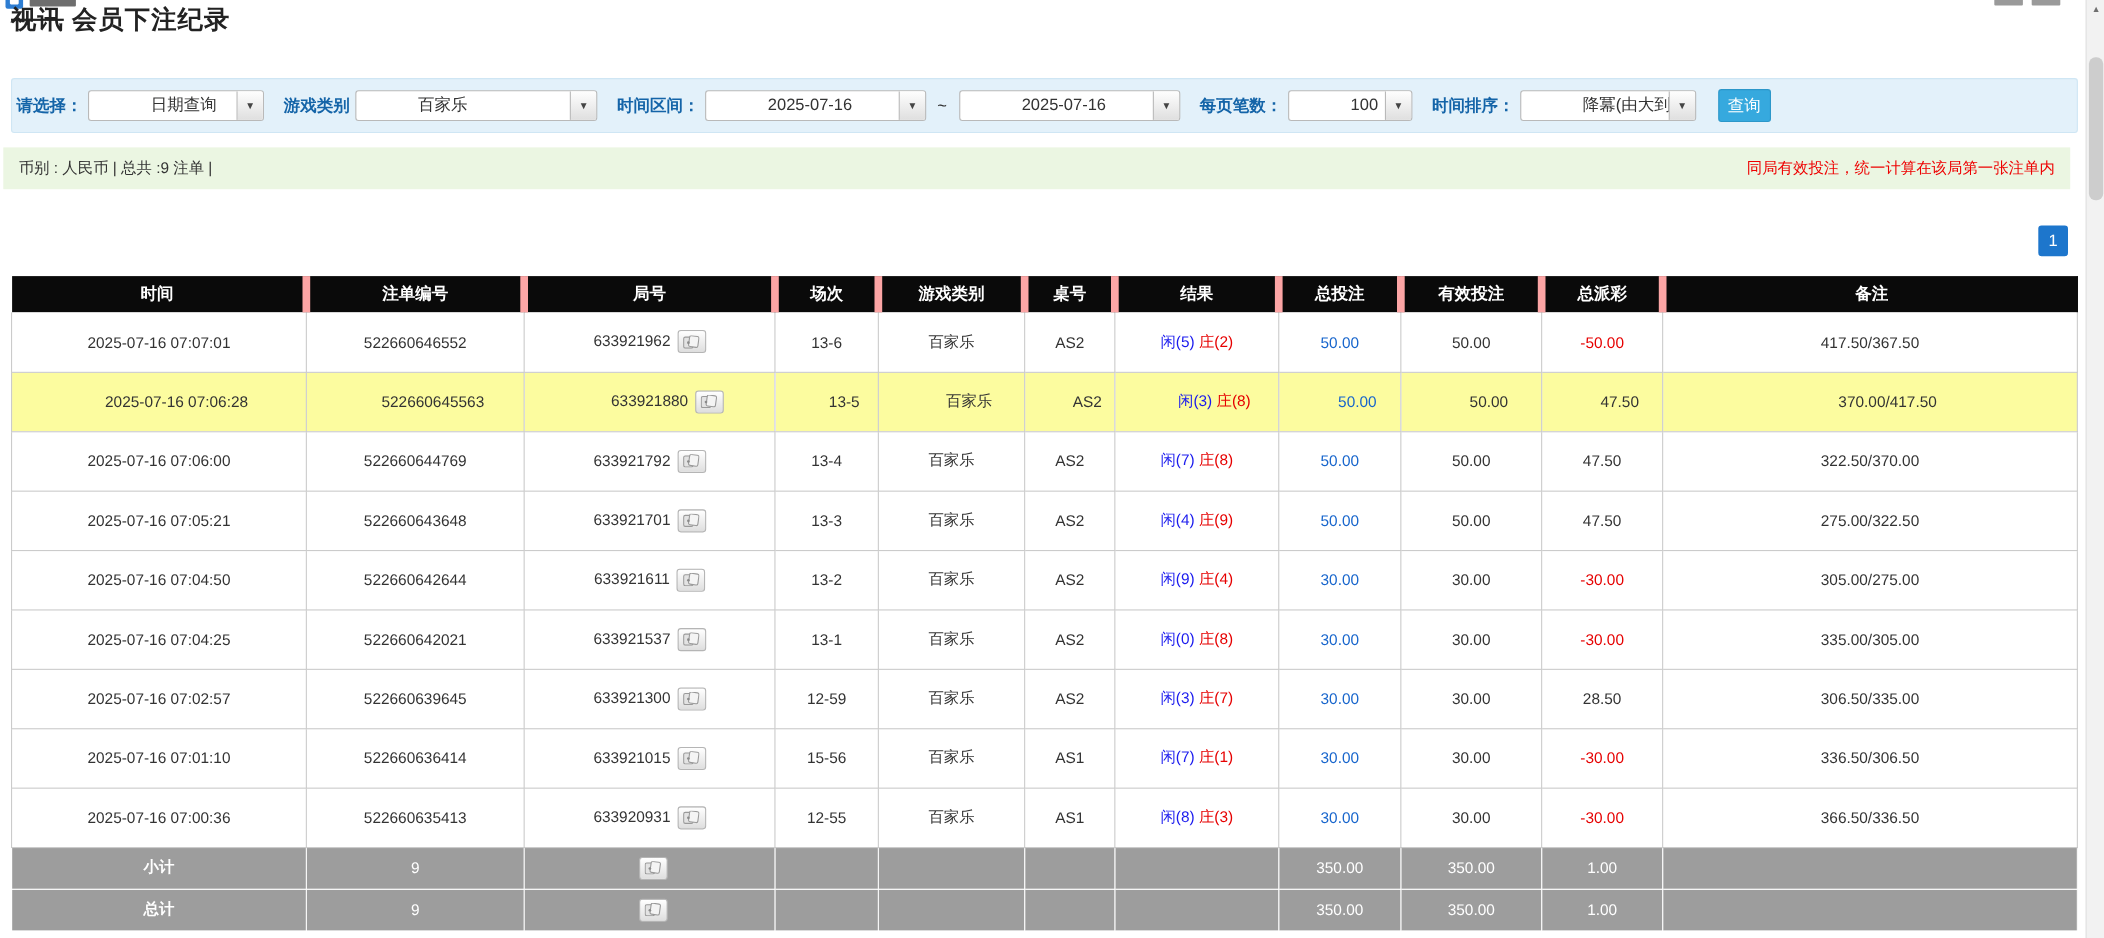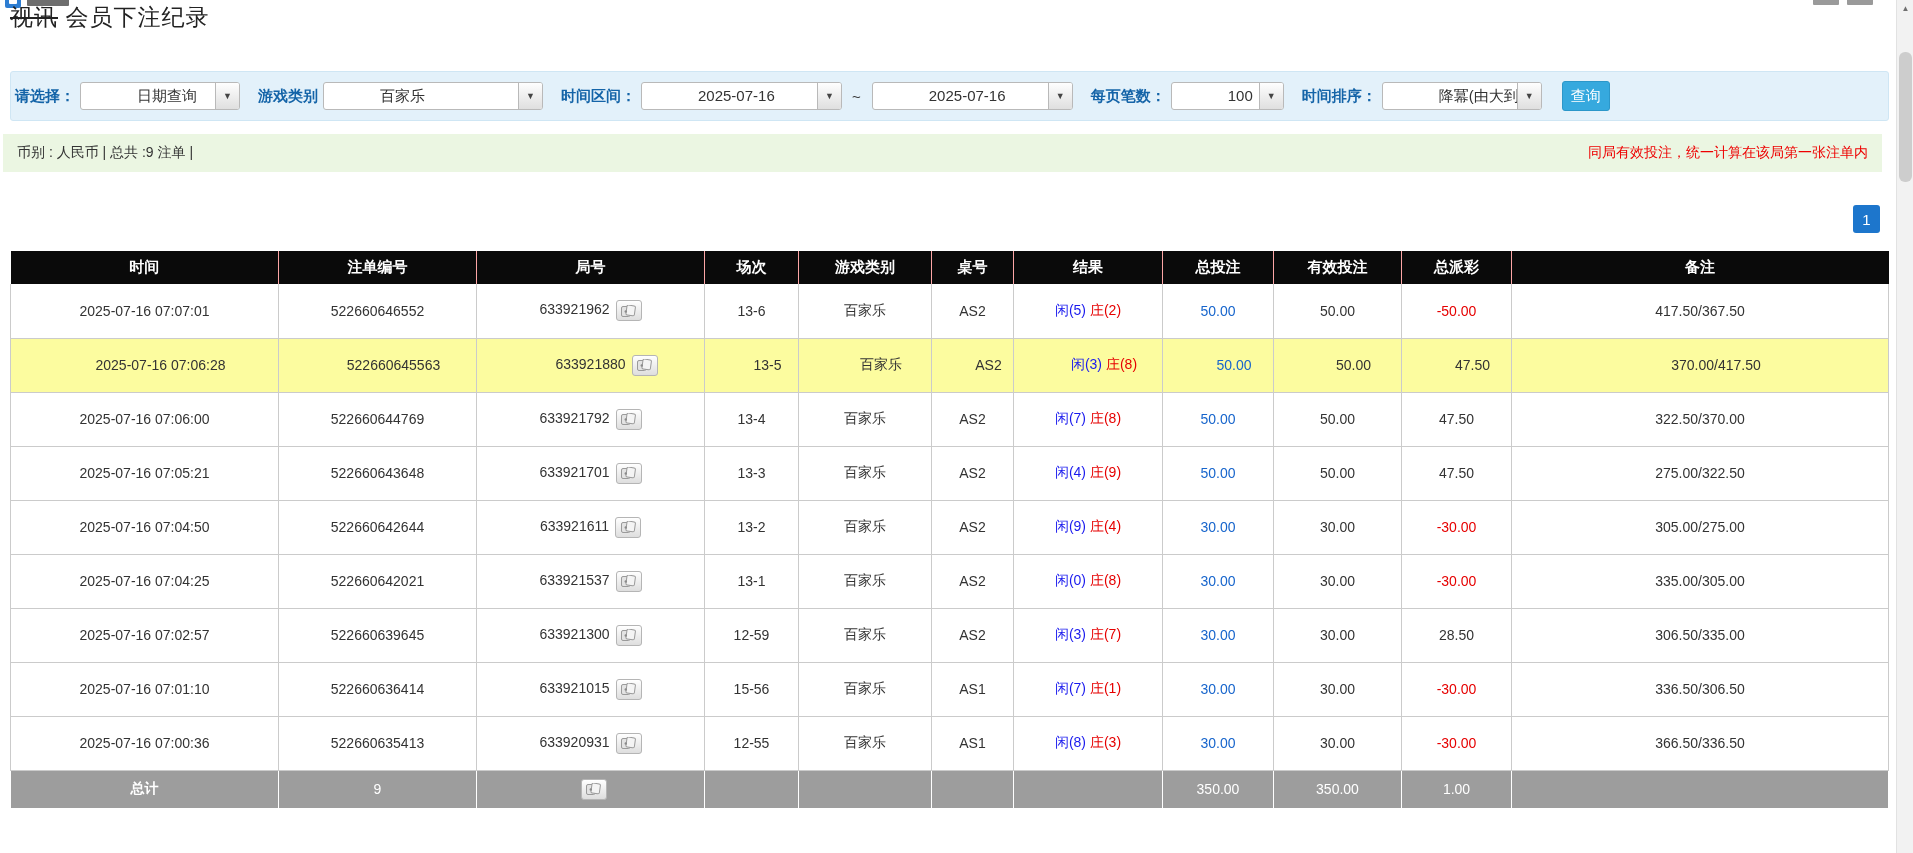--- a/index.html
+++ b/index.html
@@ -11,21 +11,21 @@
   .top-left-icon { position:absolute; left:5px; top:-6px; width:16px; height:14px;
                    background:#2d7dd2; border-radius:2px; }
   .top-left-icon:after { content:""; position:absolute; left:4px; top:5px; width:8px; height:5px;
                          background:#fff; border-radius:1px; }
   .top-left-bar { position:absolute; left:27px; top:-2px; width:42px; height:8px;
                   background:#4a4a4a; opacity:.8; border-radius:1px; }
   .top-right-frag { position:absolute; right:40px; top:-3px; display:flex; gap:8px; }
   .top-right-frag span { display:block; width:26px; height:8px; background:#9a9a9a; border-radius:1px; }
 
   
-  .page-title { position:absolute; left:10px; top:2px; font-size:23px; font-weight:400;
+  .page-title { position:absolute; left:10px; top:2px; font-size:23px; font-weight:700;
                 color:#222; letter-spacing:1px; white-space:nowrap; }
   .page-title .strike { text-decoration:line-through; }
 
   
   .filter-bar { position:absolute; left:10px; top:71px; width:1879px; height:50px;
                 background:#e3f1fa; border:1px solid #cfe6f4; border-radius:3px;
                 display:flex; align-items:center; padding:0 4px; font-size:15px; }
   .flabel { color:#1464a8; font-weight:700; white-space:nowrap; }
   .grp { margin-left:18px; }
   .combo { display:flex; height:28px; background:#fff; border:1px solid #b9b9b9; border-radius:3px;
@@ -48,21 +48,21 @@
 
   
   .page-btn { position:absolute; left:1853px; top:205px; width:27px; height:28px;
               background:#1d76cc; color:#fff; font-size:15px; border-radius:3px;
               display:flex; align-items:center; justify-content:center; cursor:pointer; }
 
   
   table.records { position:absolute; left:10px; top:251px; width:1879px;
                   border-collapse:collapse; table-layout:fixed; }
   table.records th { background:#0a0a0a; color:#fff; font-weight:700; font-size:15px;
-                     height:33px; text-align:center; border-right:1px solid #fca5a5; }
+                     height:33px; text-align:center; border-right:7px solid #fca5a5; }
   table.records th:last-child { border-right:1px solid #0a0a0a; }
   table.records tbody td { height:54px; text-align:center; font-size:14px; color:#333;
                            background:#fff; border:1px solid #cbcbcb; border-top:none;
                            white-space:nowrap; overflow:hidden; }
   table.records tbody tr.hl td { background:#fcfc9f;padding-left:32px; }
   table.records tfoot td { height:38px; text-align:center; font-size:14px; color:#fff;
                            background:#9d9d9d; border:1px solid #fff; }
   table.records tfoot td.flab { font-weight:700; }
   .pl { color:#1a1aee; }
   .bk { color:#e60000; }
@@ -338,20 +338,39 @@
           <td>AS1</td>
           <td><span class="pl">闲(8)</span> <span class="bk">庄(3)</span></td>
           <td><span class="betlink">30.00</span></td>
           <td>30.00</td>
           <td><span class="neg">-30.00</span></td>
           <td>366.50/336.50</td>
         </tr>
       </tbody>
     <tfoot>
         <tr>
+          <td class="flab">小计</td>
+          <td>9</td>
+          <td><span class="ricon">
+              <svg width="15" height="12" viewBox="0 0 15 12" aria-hidden="true">
+                <rect x="0.5" y="1.5" width="8.5" height="10" rx="1.5" fill="#e3e3e3" stroke="#9a9a9a"></rect>
+                <rect x="5.5" y="0.5" width="8.5" height="10" rx="1.5" fill="#f4f4f4" stroke="#9a9a9a" transform="rotate(8 10 5)"></rect>
+                <circle cx="4.8" cy="6.5" r="1.2" fill="#8a8a8a"></circle>
+              </svg>
+            </span></td>
+          <td></td>
+          <td></td>
+          <td></td>
+          <td></td>
+          <td>350.00</td>
+          <td>350.00</td>
+          <td>1.00</td>
+          <td></td>
+        </tr>
+        <tr>
           <td class="flab">总计</td>
           <td>9</td>
           <td><span class="ricon">
               <svg width="15" height="12" viewBox="0 0 15 12" aria-hidden="true">
                 <rect x="0.5" y="1.5" width="8.5" height="10" rx="1.5" fill="#e3e3e3" stroke="#9a9a9a"></rect>
                 <rect x="5.5" y="0.5" width="8.5" height="10" rx="1.5" fill="#f4f4f4" stroke="#9a9a9a" transform="rotate(8 10 5)"></rect>
                 <circle cx="4.8" cy="6.5" r="1.2" fill="#8a8a8a"></circle>
               </svg>
             </span></td>
           <td></td>

